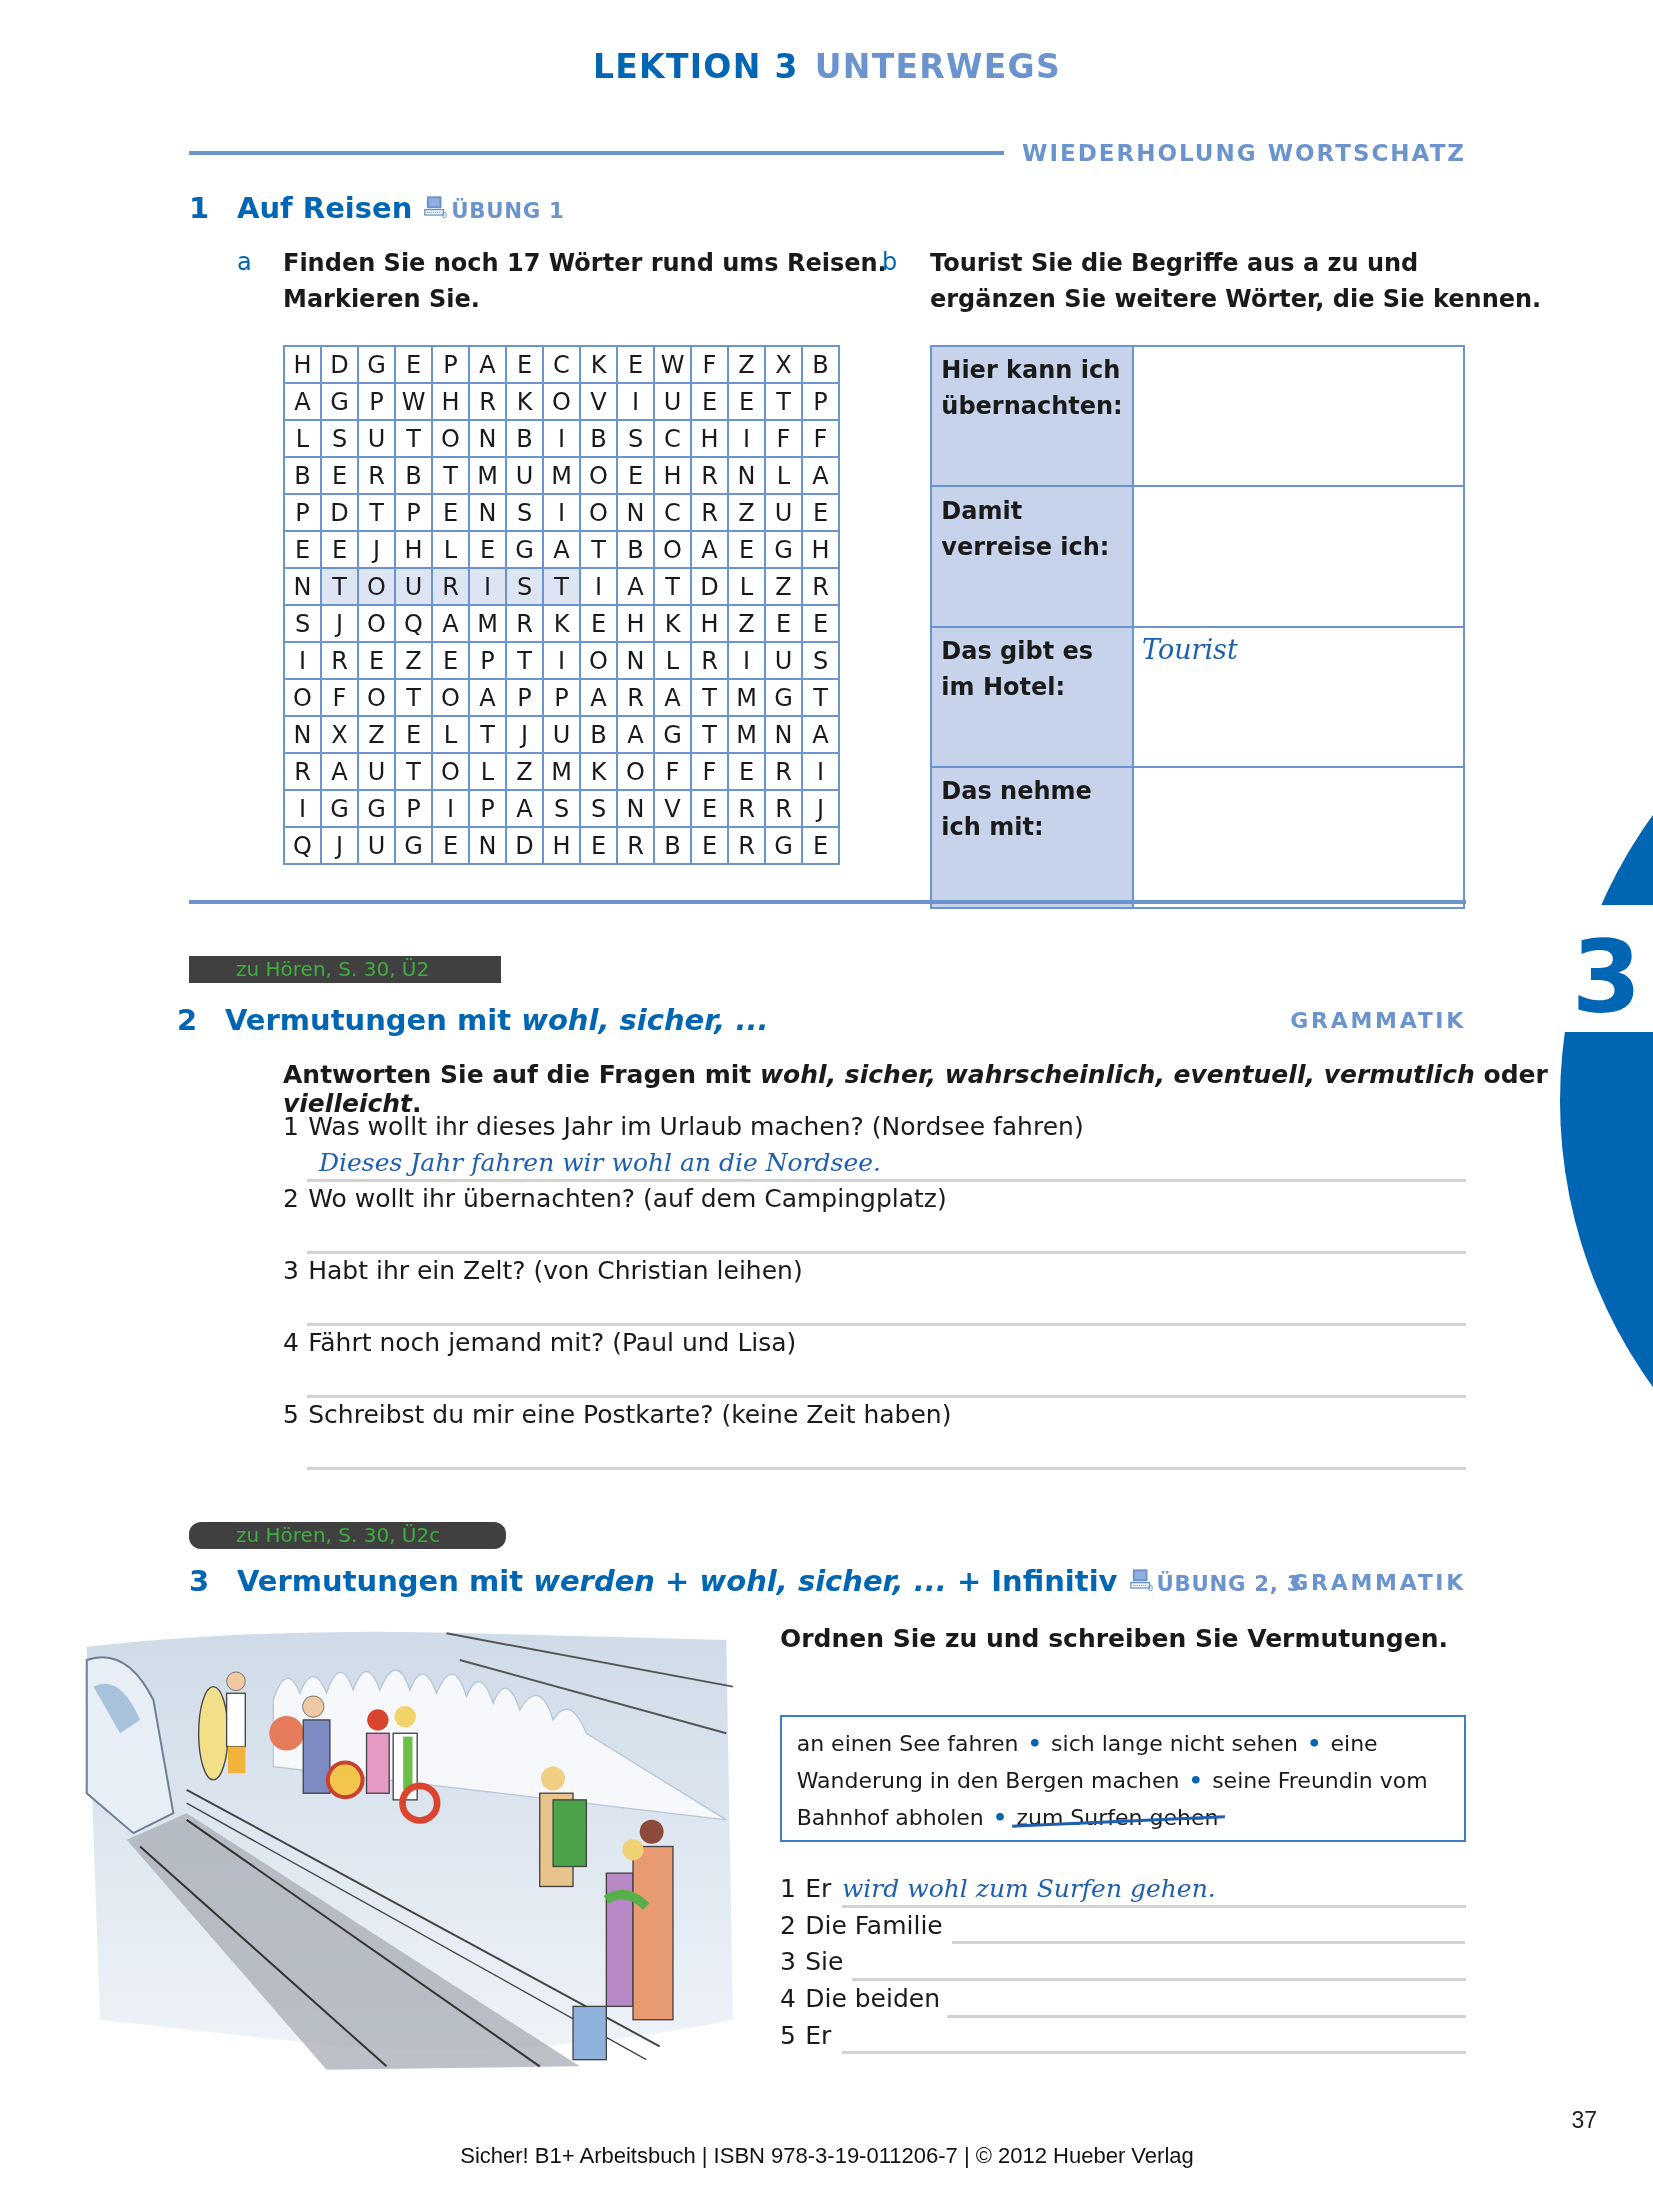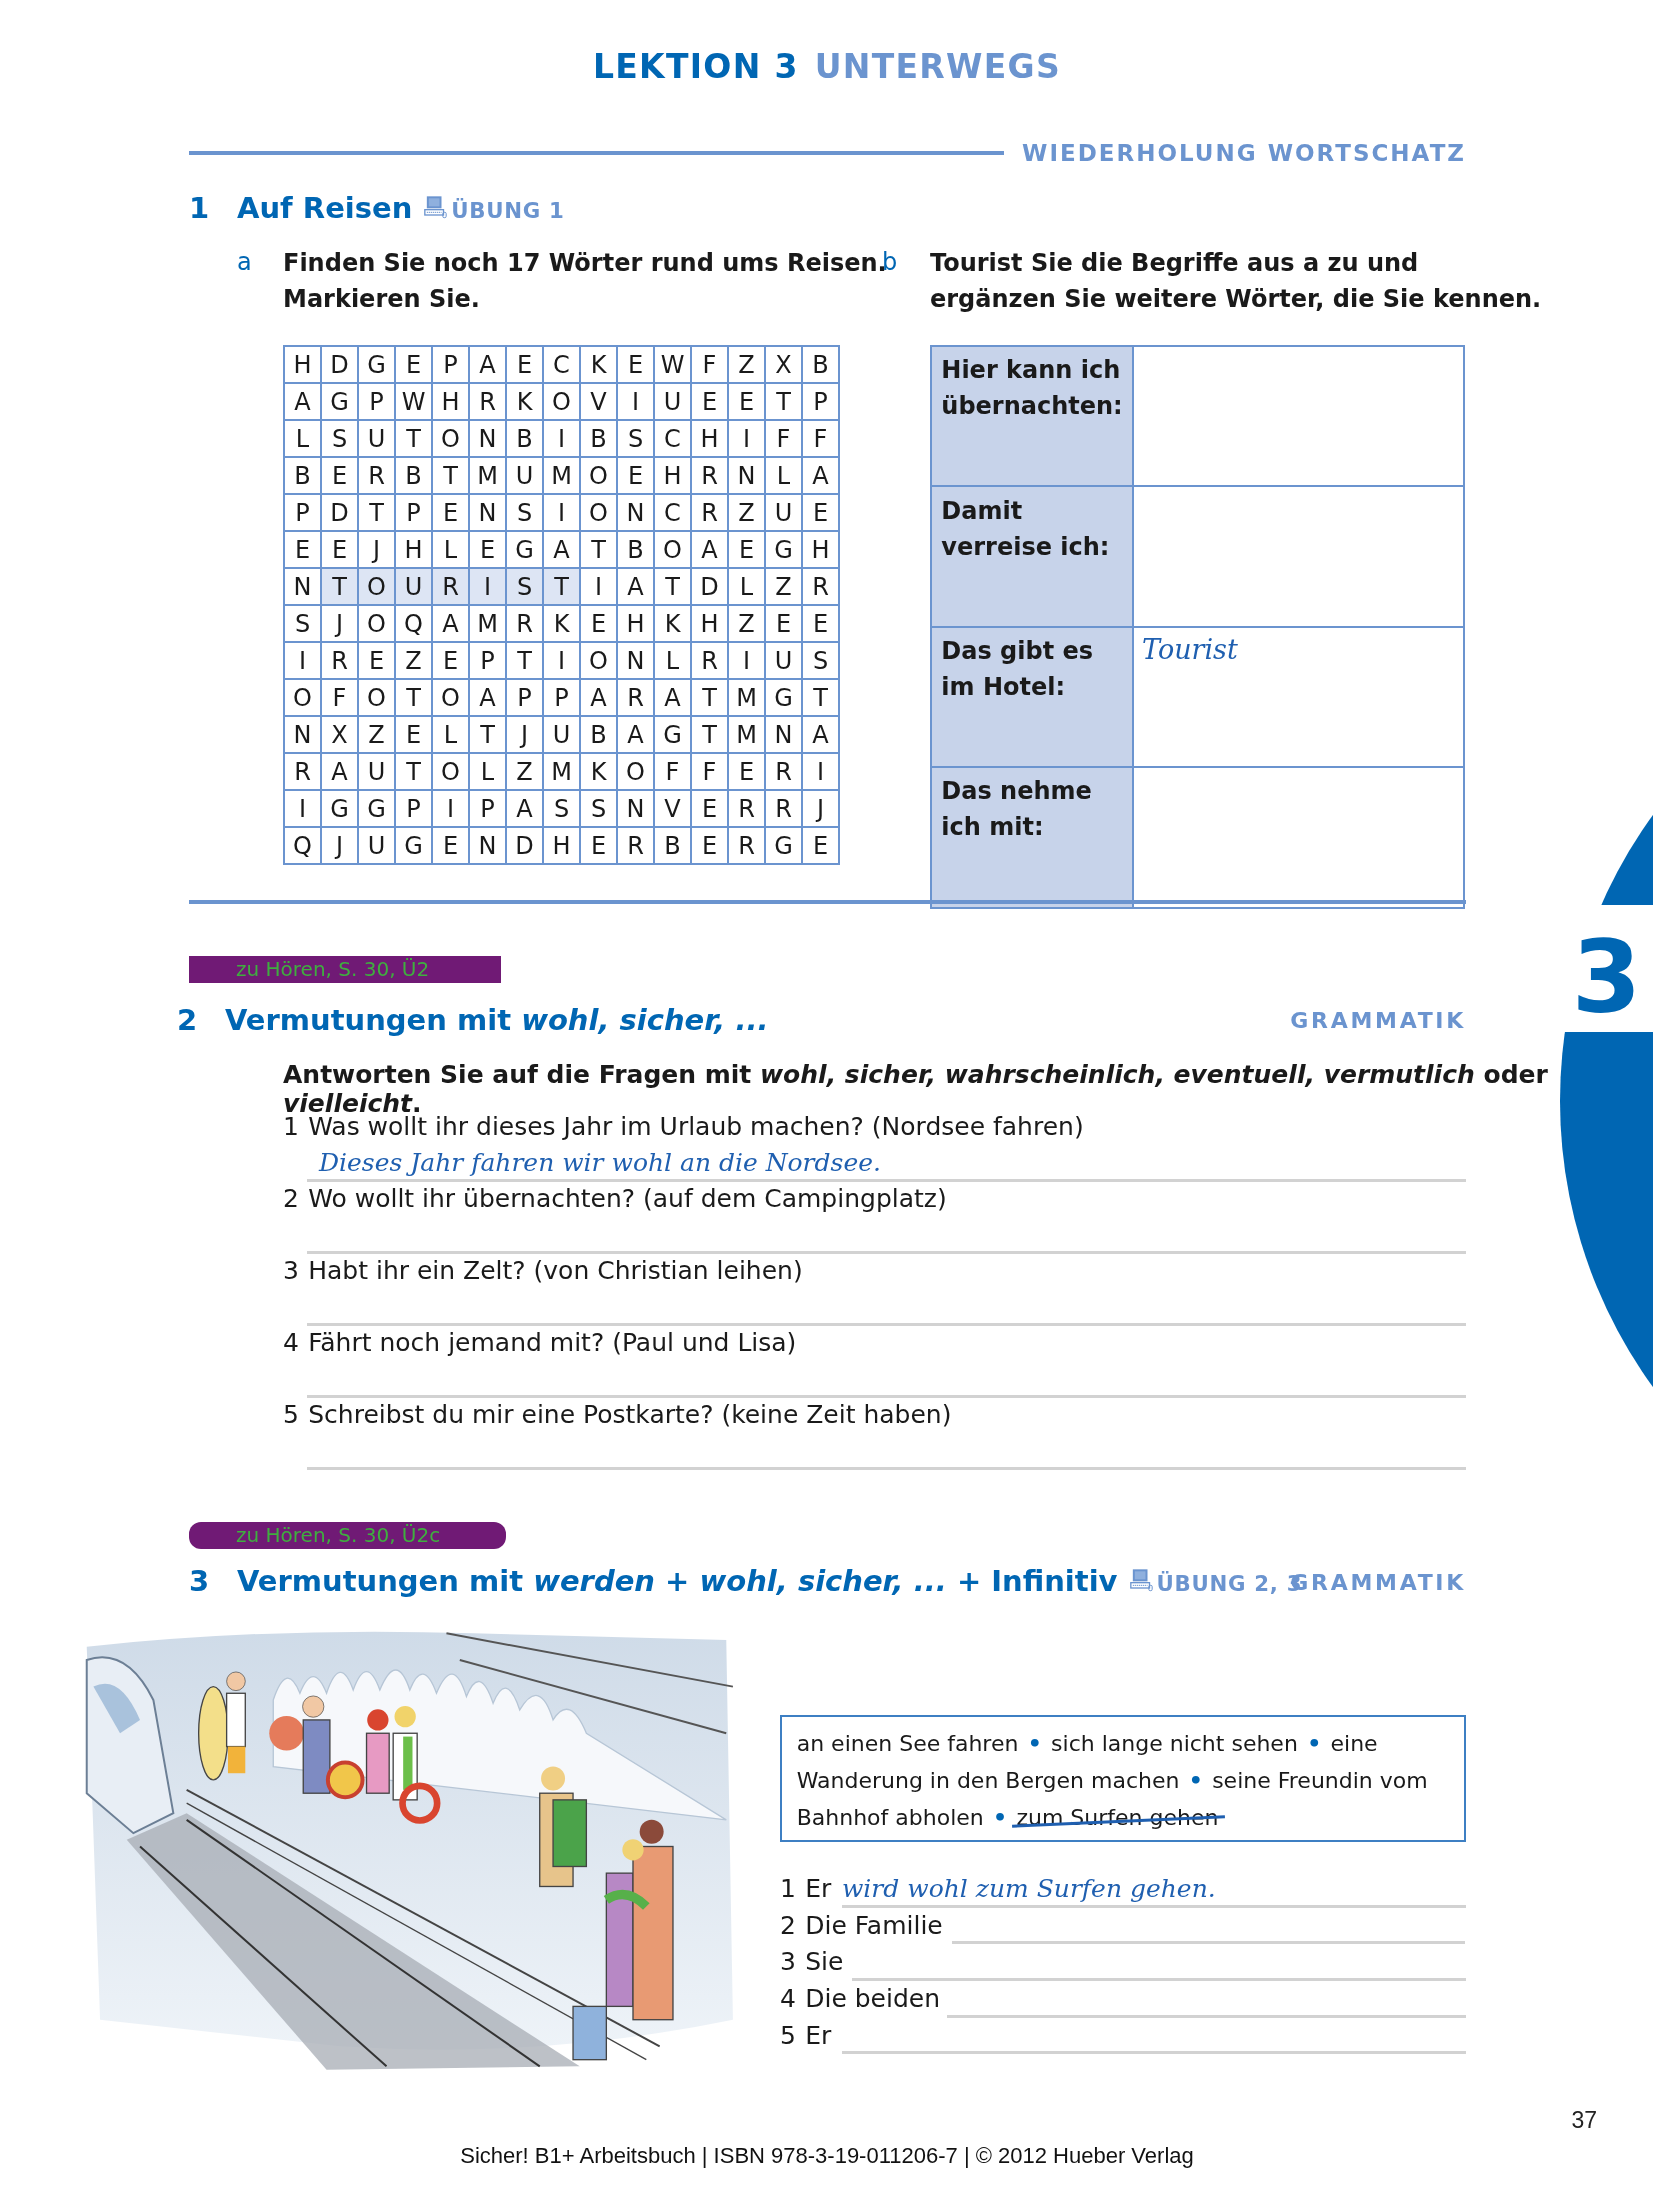--- a/index.html
+++ b/index.html
@@ -31,21 +31,21 @@
   .grid td.hl { background: #dde5f4; }
 
   
   .tb { top: 345px; left: 930px; width: 535px; border-collapse: collapse; border: 2px solid #6b94cf; }
   .tb td { border: 2px solid #6b94cf; height: 125px; vertical-align: top; padding: 0; }
   .tb td.lab { width: 190px; background: #c7d3ea; font-size: 24px; font-weight: bold; line-height: 36px; padding: 5.3px 9.3px 0 9.3px; box-sizing: border-box; }
   .tb td.val { font-family: "DejaVu Serif", serif; font-style: italic; color: #1f5fb0; font-size: 27px; padding: 6.7px 8px; }
 
   .rule-mid { top: 900px; left: 189px; width: 1277px; height: 4px; background: #6b94cf; }
 
-  .tag { background: #701a75; color: #3fae3f; font-size: 20px; padding: 0 0 0 47px; height: 27px; line-height: 27px; }
+  .tag { background: #404040; color: #3fae3f; font-size: 20px; padding: 0 0 0 47px; height: 27px; line-height: 27px; }
 
   .instr { font-size: 25px; font-weight: bold; }
   .instr i { font-weight: bold; font-style: italic; }
 
   .q { font-size: 25px; left: 283px; }
   .line { height: 2.7px; background: #d2d2d2; }
   .hand { font-family: "DejaVu Serif", serif; font-style: italic; color: #1f5fb0; font-size: 25px; }
 
   
   .wordbox { top: 1715px; left: 780px; width: 686px; height: 127px; border: 2.7px solid #3d7fc3; box-sizing: border-box;
@@ -446,20 +446,21 @@
   <circle cx="720" cy="238" r="18" fill="#f0cf84"></circle>
   <rect x="750" y="580" width="50" height="80" fill="#8fb2dc" stroke="#444" stroke-width="2"></rect>
   <rect x="800" y="380" width="40" height="200" fill="#b788c5" stroke="#444" stroke-width="2"></rect>
   <rect x="840" y="340" width="60" height="260" fill="#e89a73" stroke="#444" stroke-width="2"></rect>
   <circle cx="868" cy="318" r="18" fill="#8b4a3a"></circle>
   <circle cx="840" cy="345" r="16" fill="#f0d274"></circle>
   <path d="M800 420 Q830 400 860 430" stroke="#57b04a" stroke-width="14" fill="none"></path>
 </svg>
 
 <div class="abs instr" style="top:1620px; left:780px; line-height:37px;">
+  <div>Ordnen Sie zu und schreiben Sie Vermutungen.</div>
 </div>
 
 <div class="abs wordbox" id="wordbox"><span>an einen See fahren</span><span class="dot">•</span><span>sich lange nicht sehen</span><span class="dot">•</span><span>eine Wanderung in den Bergen machen</span><span class="dot">•</span><span>seine Freundin vom Bahnhof abholen</span><span class="dot">•</span><span class="strike">zum Surfen gehen</span></div>
 
 <div id="answers">
     <div class="abs ans" style="top: 1874px;"><span style="margin-right: 9.3px;">1</span><span>Er</span><span class="hand" style="margin-left: 10.7px;">wird wohl zum Surfen gehen.</span></div>
     <div class="abs line" style="top: 1905px; left: 842px; width: 624px;"></div>
     <div class="abs ans" style="top: 1911px;"><span style="margin-right: 9.3px;">2</span><span>Die Familie</span><span class="hand" style="margin-left: 10.7px;"></span></div>
     <div class="abs line" style="top: 1941px; left: 952px; width: 513px;"></div>
     <div class="abs ans" style="top: 1947px;"><span style="margin-right: 9.3px;">3</span><span>Sie</span><span class="hand" style="margin-left: 10.7px;"></span></div>

